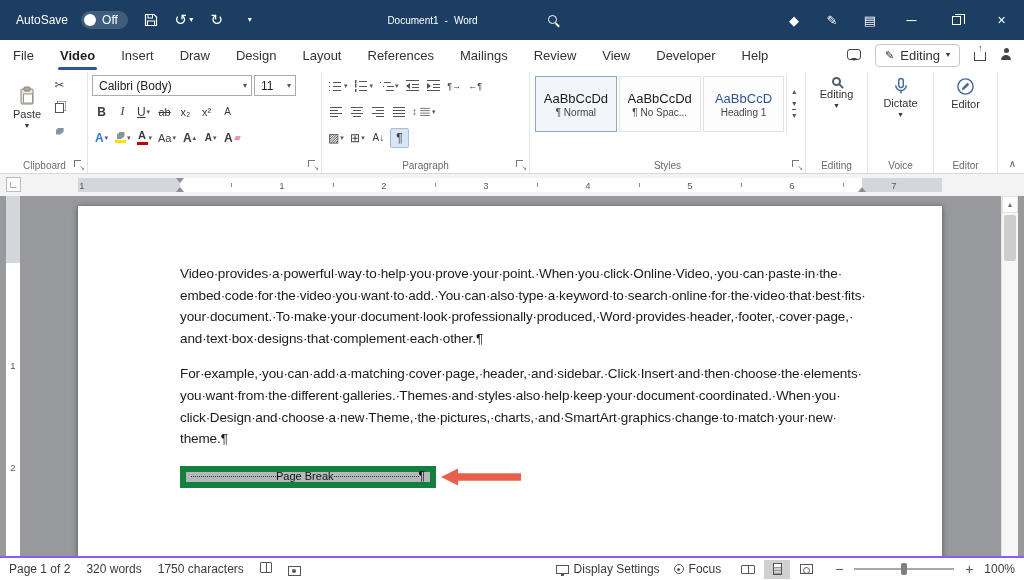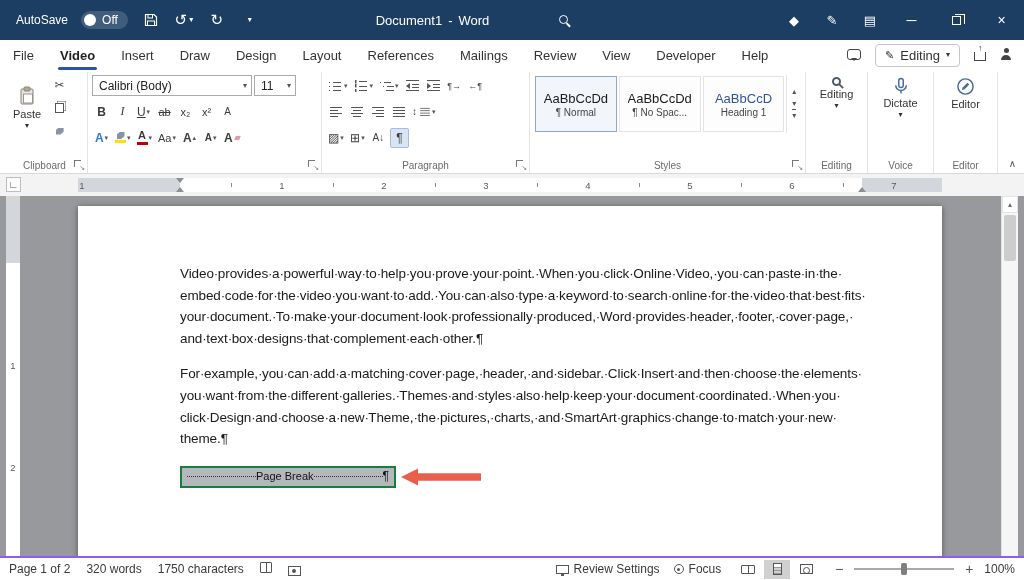--- a/index.html
+++ b/index.html
@@ -7,21 +7,21 @@
   .app { position:relative; width:1024px; height:580px; background:#fff; overflow:hidden; font-family:"Liberation Sans", sans-serif; }
 
   
   .titlebar { position:relative; height:40px; background:var(--titlebar,#1d3e63); color:#fff; display:flex; align-items:center; font-size:12px; }
   .tb-left { display:flex; align-items:center; gap:13px; padding-left:16px; z-index:2; }
   .autosave { display:flex; align-items:center; gap:6px; background:rgba(255,255,255,.16); border-radius:10px; padding:2px 10px 2px 3px;text-align:center; }
   .autosave .knob { width:12px; height:12px; border-radius:50%; background:#fff; }
   .tb-ic { min-width:20px; height:24px; display:inline-flex; align-items:center; justify-content:center; font-size:15px; color:#fff; gap:2px; }
   .dd { font-size:8px; line-height:1; color:inherit; }
   .tb-center { position:absolute; left:0; right:0; top:0; height:40px; display:flex; align-items:center; justify-content:center; gap:70px; transform:translateX(-40px); pointer-events:none; z-index:1; }
-  .tb-title { display:flex; gap:6px; font-size:13px; }
+  .tb-title { display:flex; gap:6px; font-size:10px; }
   .mag { width:9px; height:9px; border:1.5px solid #fff; border-radius:50%; position:relative; display:inline-block; }
   .mag::after { content:""; position:absolute; width:5px; height:1.5px; background:#fff; transform:rotate(45deg); right:-4px; bottom:-2px; }
   .tb-right { margin-left:auto; display:flex; align-items:center; height:100%; z-index:2; }
   .tb-right .tb-ic { width:38px; height:100%; font-size:13px; }
   .winbtn { width:45px; height:100%; display:flex; align-items:center; justify-content:center; font-size:14px; }
   .ic-restore { width:9px; height:9px; border:1px solid #fff; position:relative; }
   .ic-restore::before { content:""; position:absolute; top:-3px; left:2px; width:9px; height:9px; border-top:1px solid #fff; border-right:1px solid #fff; }
 
   
   .tabrow { height:30px; background:#fff; display:flex; align-items:center; font-size:13px; color:#333; }
@@ -123,21 +123,21 @@
   
   .docarea { position:relative; height:360px; background:var(--docbg,#97999c); overflow:hidden; }
   .vruler { position:absolute; left:6px; top:0; width:14px; height:100%; background:#d3d6da; }
   .vwhite { position:absolute; left:0; right:0; top:67px; bottom:0; background:#fff; }
   .vn { position:absolute; left:0; right:0; text-align:center; font-size:9.5px; color:#5a5a5a; }
   .page { position:absolute; left:78px; top:10px; width:864px; height:356px; background:#fff; box-shadow:0 1px 6px rgba(0,0,0,.45); }
   .content { position:absolute; left:102px; top:57px; width:686px; font-size:13.5px; line-height:21.6px; letter-spacing:-0.1px; word-spacing:-4px; color:#1a1a1a; }
   .para { margin:0; }
   .para2 { margin-top:14px; }
   .pb-row { display:flex; align-items:center; margin-top:16px; word-spacing:0; letter-spacing:0; }
-  .pagebreak { width:216px; height:22px; background:#b4b8bd; border:2px solid #15803d; display:flex; align-items:center; padding:0 5px; font-size:11px; color:#111; }
+  .pagebreak { width:256px; height:22px; background:#b4b8bd; border:6px solid #15803d; display:flex; align-items:center; padding:0 5px; font-size:11px; color:#111; }
   .pb-line { flex:1; border-top:1px dotted #333; height:0; }
   .pb-pil { font-size:12px; }
   .arrow-wrap { margin-left:5px; display:flex; align-items:center; }
   .scrollbar { position:absolute; right:6px; top:0; bottom:0; width:17px; background:#f6f6f6; border-left:1px solid #e3e3e3; }
   .sb-up { height:17px; display:flex; align-items:center; justify-content:center; font-size:8px; color:#707070; background:#fdfdfd; border:1px solid #e3e3e3; }
   .sb-thumb { position:absolute; top:19px; left:2px; right:2px; height:46px; background:#cdcdcd; border-radius:2px; }
 
   
   .statusbar { height:24px; background:#fff; border-top:2px solid #8b5cf6; display:flex; align-items:center; gap:16px; padding:0 9px; font-size:12px; color:#3a3a3a; }
   .sb-right { margin-left:auto; display:flex; align-items:center; gap:14px; }
@@ -499,21 +499,21 @@
 
   <div class="statusbar">
     <span>Page 1 of 2</span>
     <span>320 words</span>
     <span>1750 characters</span>
     <span><i class="ic-proof"></i></span>
     <span><i class="ic-macro"></i></span>
     <div class="sb-right">
       <span class="sb-item">
         <i class="ic-display"></i>
-        <span>Review Settings</span>
+        <span>Display Settings</span>
       </span>
       <span class="sb-item">
         <i class="ic-focus"></i>
         <span>Focus</span>
       </span>
       <div class="viewbtns">
         <span class="vbtn">
             <i class="ic-read"></i>
           </span>
         <span class="vbtn active">

